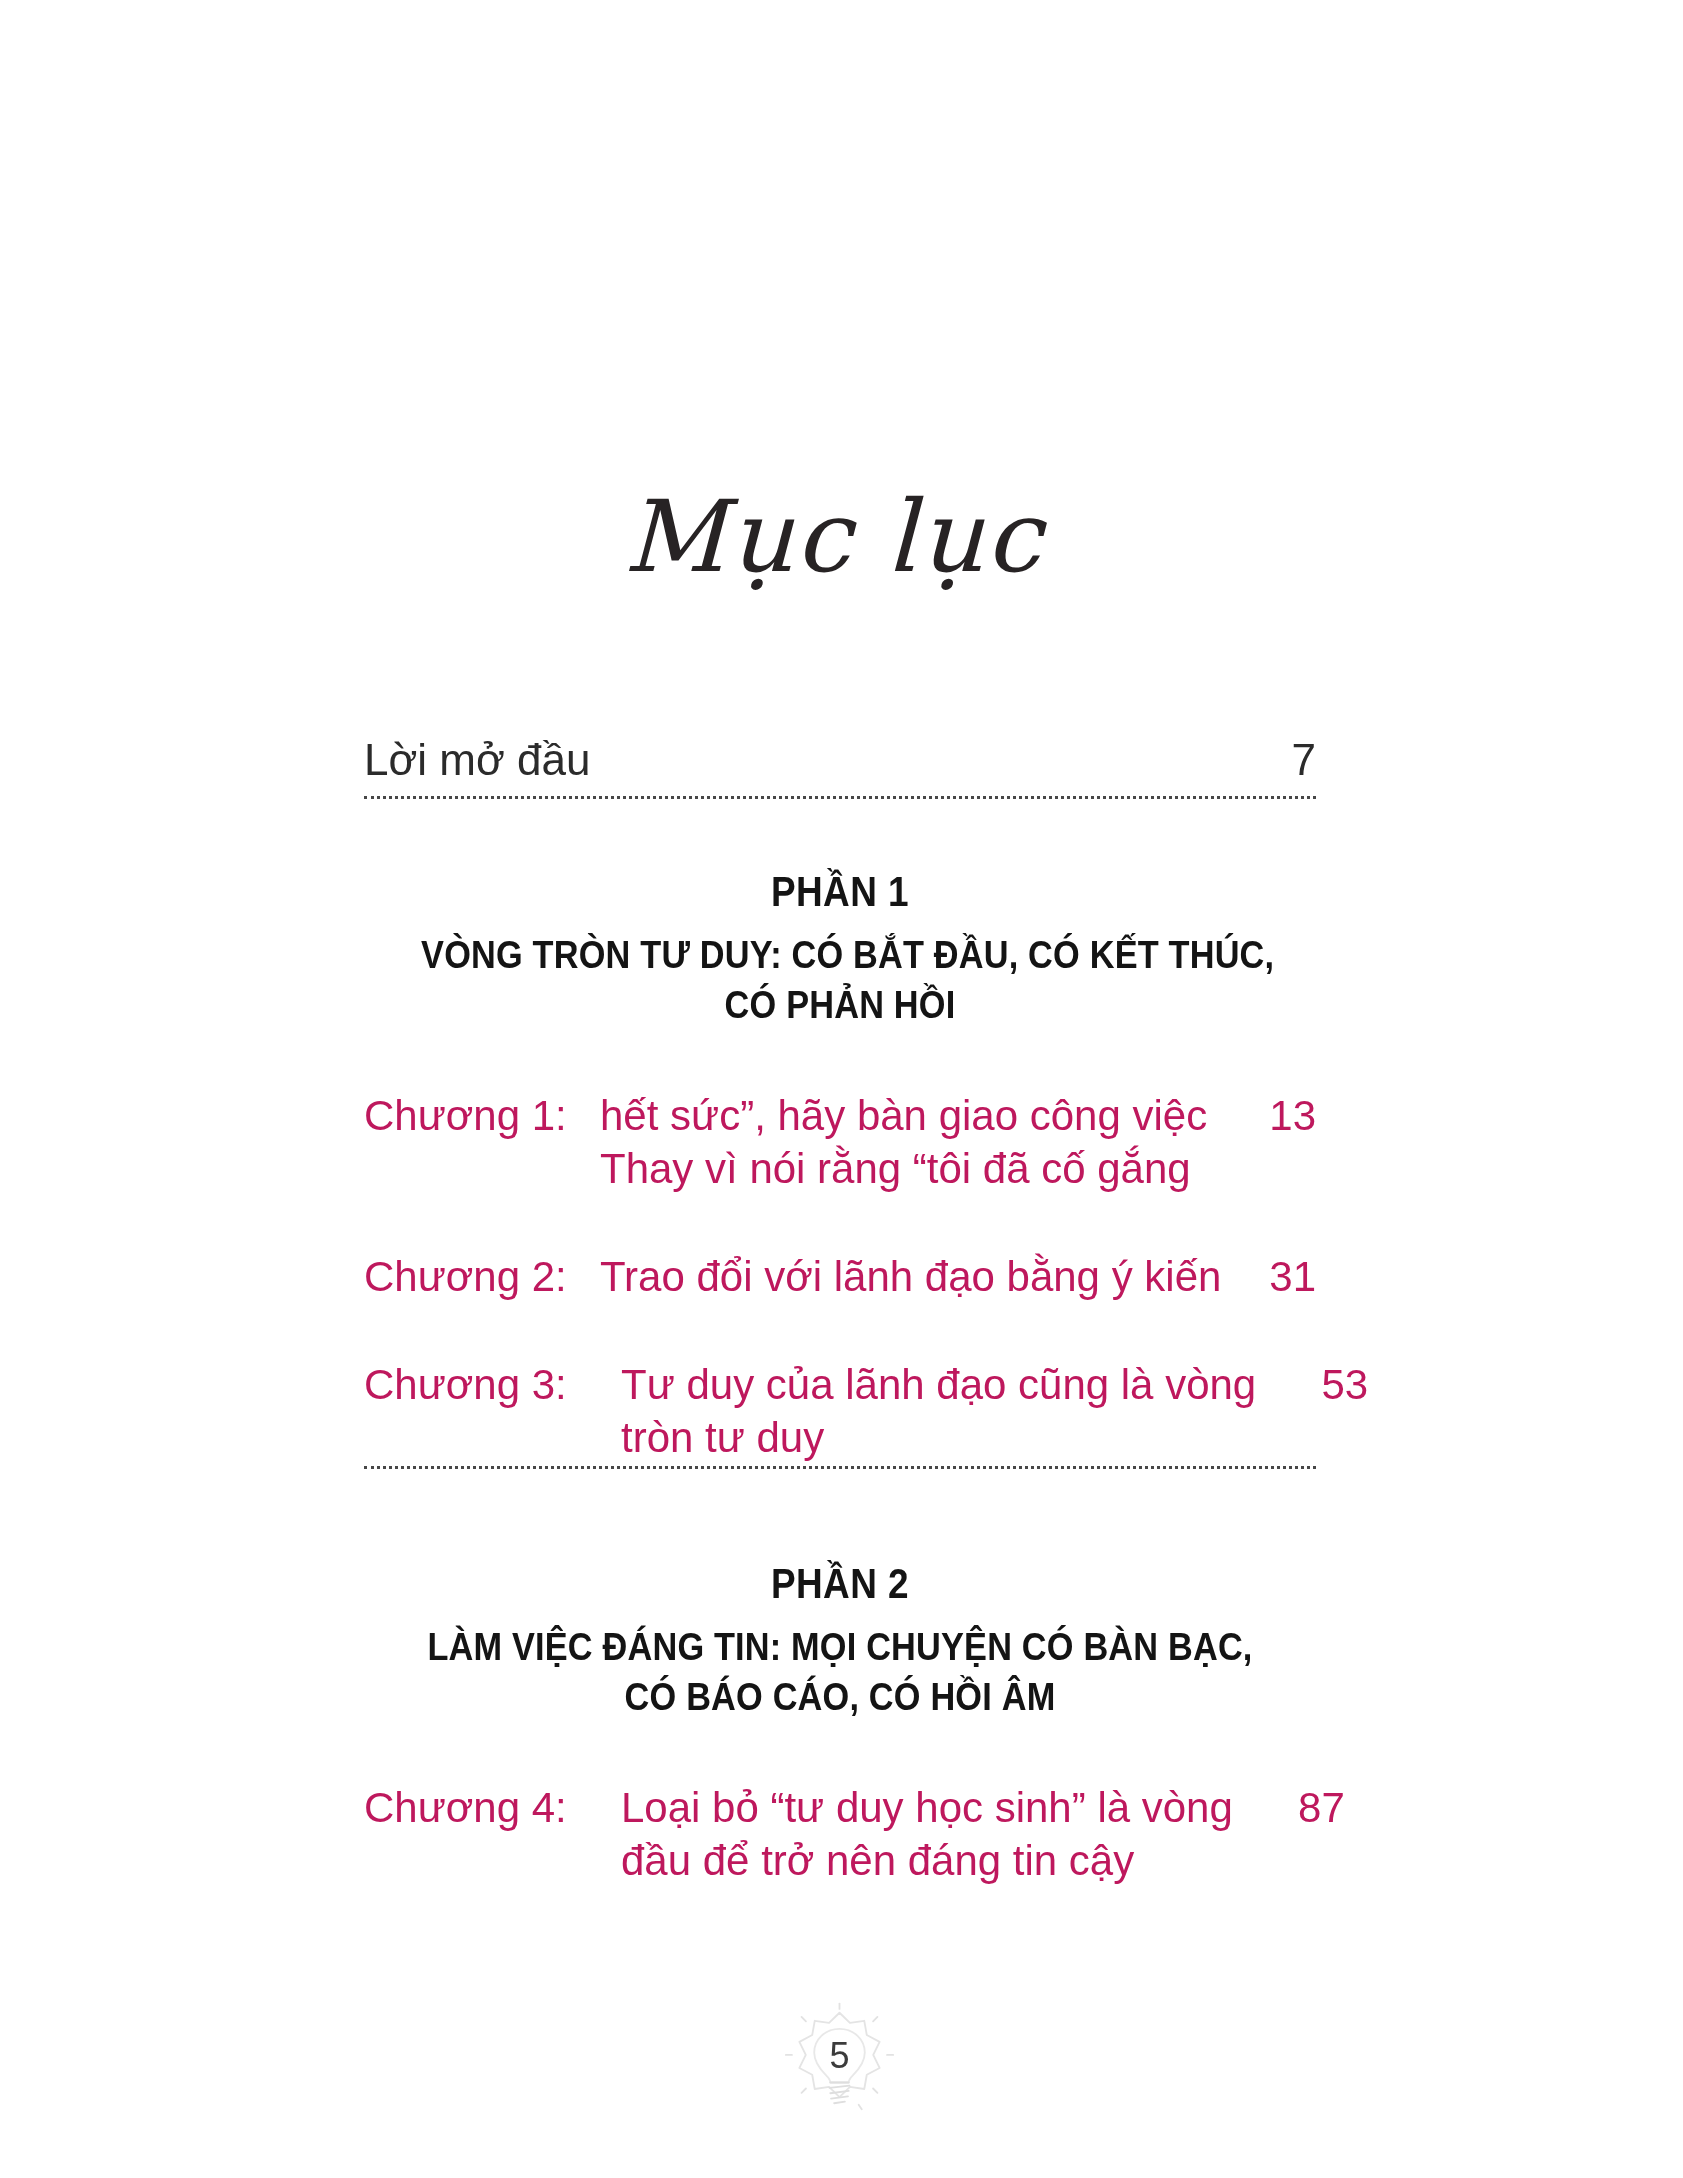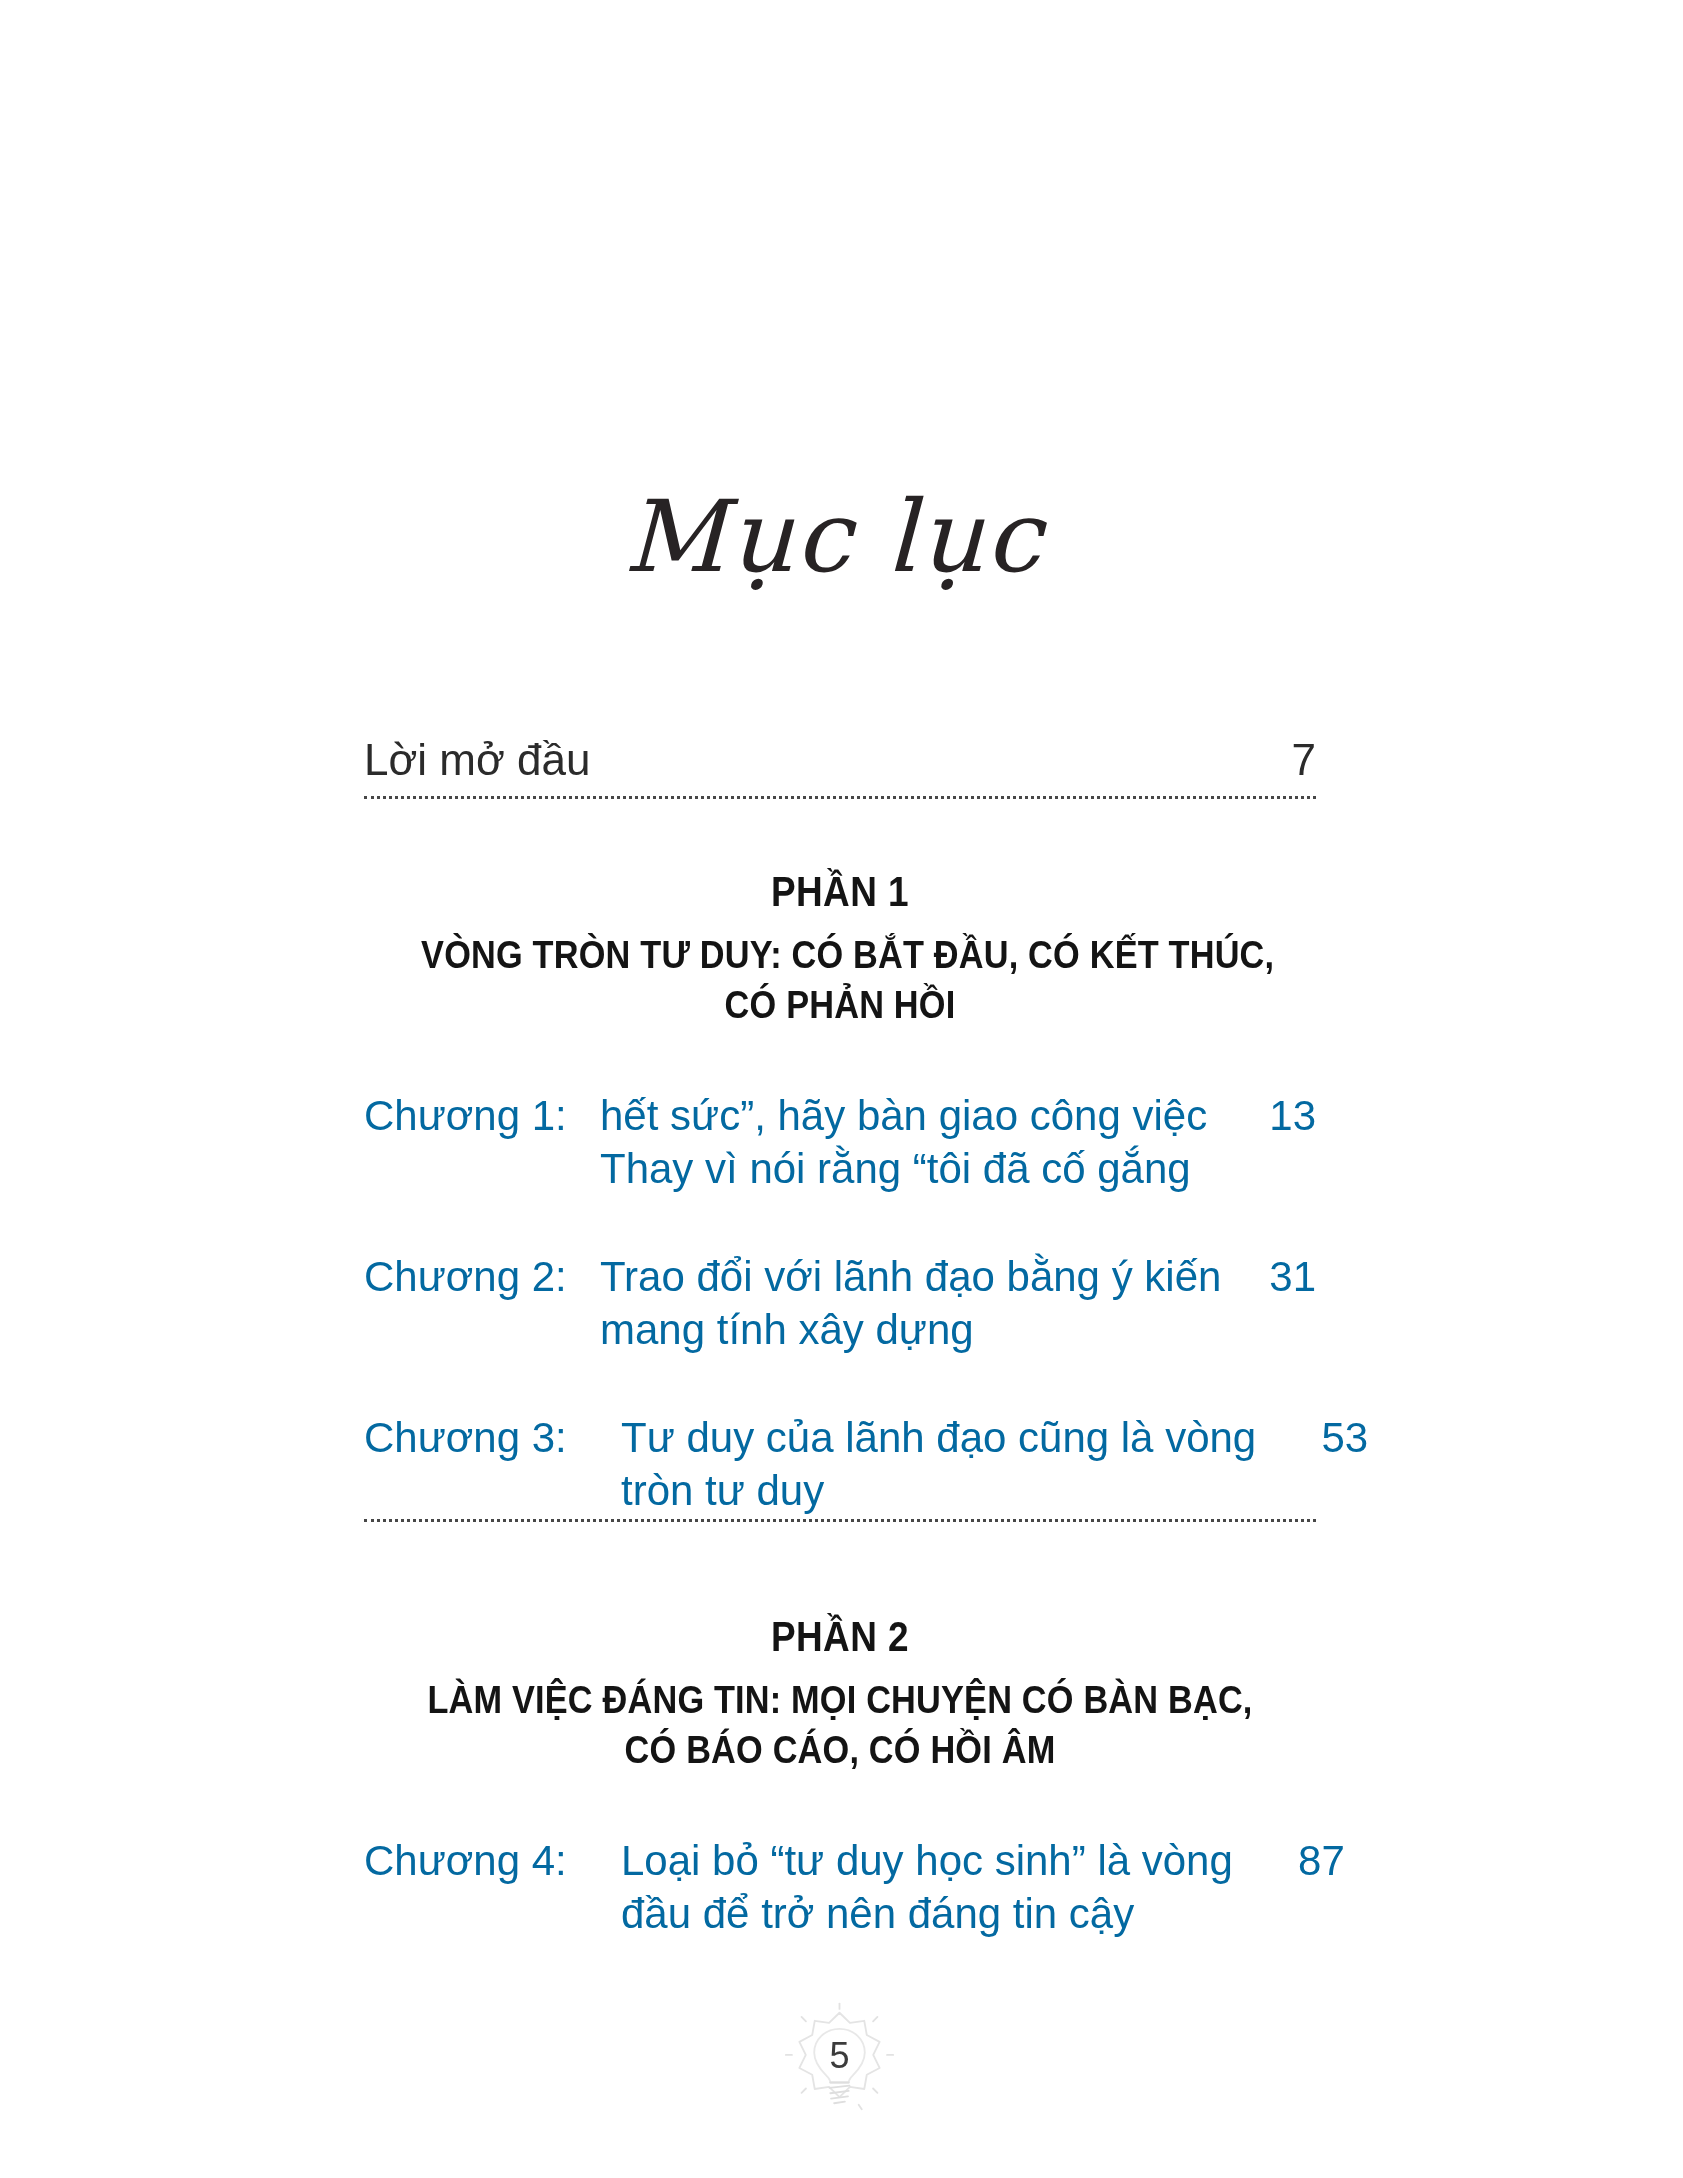--- a/index.html
+++ b/index.html
@@ -30,21 +30,21 @@
   .sec-sub {
     margin-top:14px; font-size:39px; line-height:50px; font-weight:bold;
     color:#141414; text-align:center; transform:scaleX(.88);
     transform-origin:center; letter-spacing:0.2px;
   }
   .sec-sub div { white-space:nowrap; }
   .sec-heading-2 { margin-top:91px; }
   .chapters { margin-top:59px; }
   .chapter-row {
     display:grid; grid-template-columns:236px 1fr 91px;
-    font-size:42px; line-height:53px; margin-bottom:55px; color:#0369a1;
+    font-size:42px; line-height:53px; margin-bottom:55px; color:#be185d;
   }
   .chapter-row:last-child { margin-bottom:0;gap:21px; }
   .ch-title div { white-space:nowrap; }
   .ch-page { text-align:right; }
   .footer-mark { position:absolute; left:782px; top:2001px; width:115px; height:127px; }
   .footer-mark svg { position:absolute; left:0; top:0; width:115px; height:127px; }
   .folio {
     position:absolute; left:0; top:0; width:115px; height:109px;
     display:flex; align-items:center; justify-content:center;
     font-size:36px; color:#3c3c3c;
@@ -79,21 +79,20 @@
             <div>hết sức”, hãy bàn giao công việc</div>
             <div>Thay vì nói rằng “tôi đã cố gắng</div>
           </div>
           <div class="ch-page">13</div>
         </div>
 
         <div class="chapter-row">
           <div class="ch-label">Chương 2:</div>
           <div class="ch-title">
             <div>Trao đổi với lãnh đạo bằng ý kiến</div>
-            <div>mang tính xây dựng</div>
           </div>
           <div class="ch-page">31</div>
         </div>
 
         <div class="chapter-row">
           <div class="ch-label">Chương 3:</div>
           <div class="ch-title">
             <div>Tư duy của lãnh đạo cũng là vòng</div>
             <div>tròn tư duy</div>
           </div>

